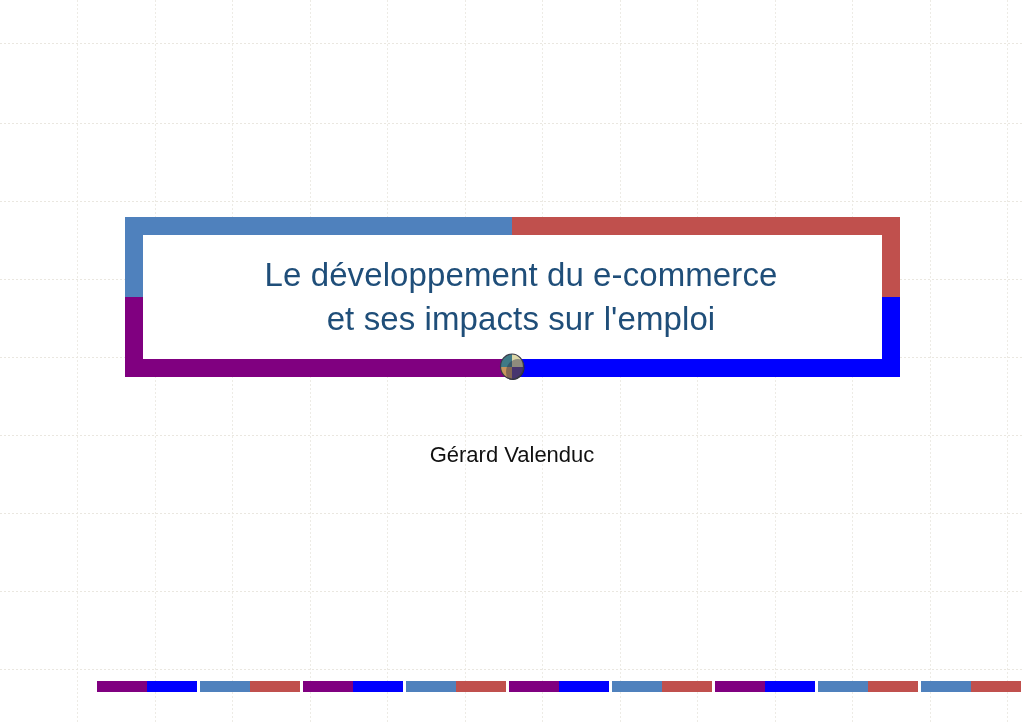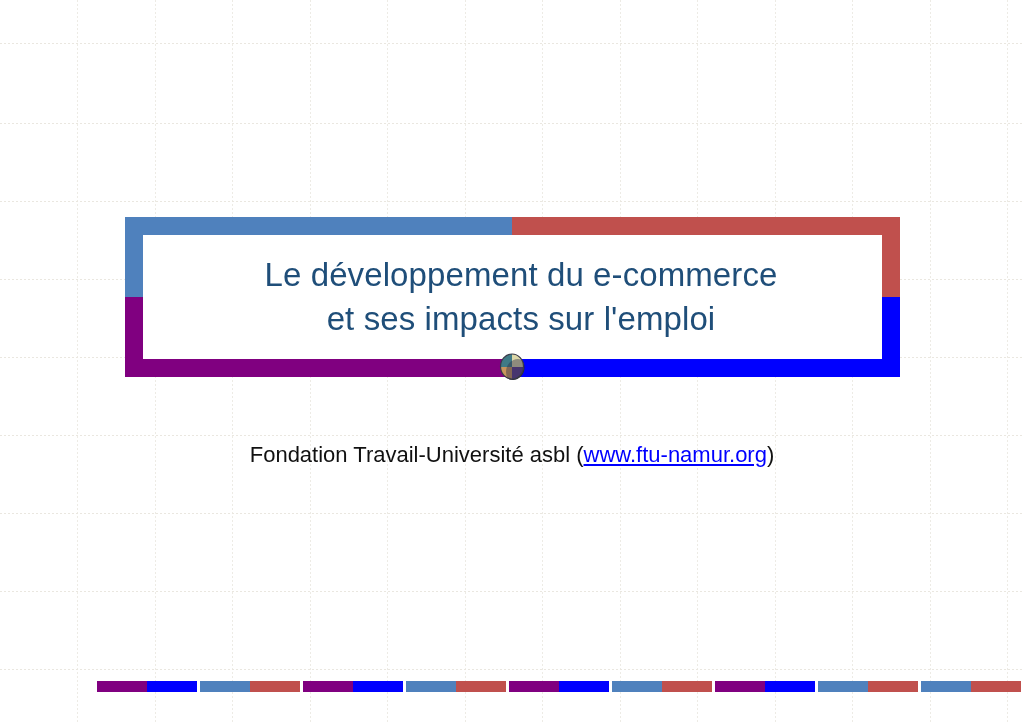--- a/index.html
+++ b/index.html
@@ -189,21 +189,21 @@
         <rect x="13" y="0" width="14" height="15" fill="#DCD7A8"></rect>
         <rect x="0" y="15" width="13" height="14" fill="#C8955C"></rect>
         <rect x="13" y="15" width="14" height="14" fill="#5B3B8C"></rect>
         <ellipse cx="19" cy="20" rx="12" ry="13" fill="#2F2F4A" opacity="0.45"></ellipse>
       </g>
       <ellipse cx="13" cy="14.5" rx="11.5" ry="12.5" fill="none" stroke="#3A3A48" stroke-width="1.2"></ellipse>
     </svg>
   </div>
 
   <div id="subtitle-block" style="color: rgb(17, 17, 17);">
-    <span class="subtitle-line"><span>Fondation Travail-Université asbl (</span><a id="site-link" href="#" style="color: rgb(0, 0, 255);">www.ftu-namur.org</a><span>)</span></span>
+    <span class="subtitle-line">Gérard Valenduc</span>
   </div>
 
   <div id="footer-bars">
       <div class="footer-bar" style="left: 0px;">
         <div class="footer-half left" style="background: rgb(128, 0, 128);"></div>
         <div class="footer-half right" style="background: rgb(0, 0, 255);"></div>
       </div>
       <div class="footer-bar" style="left: 103px;">
         <div class="footer-half left" style="background: rgb(79, 129, 189);"></div>
         <div class="footer-half right" style="background: rgb(192, 80, 77);"></div>

